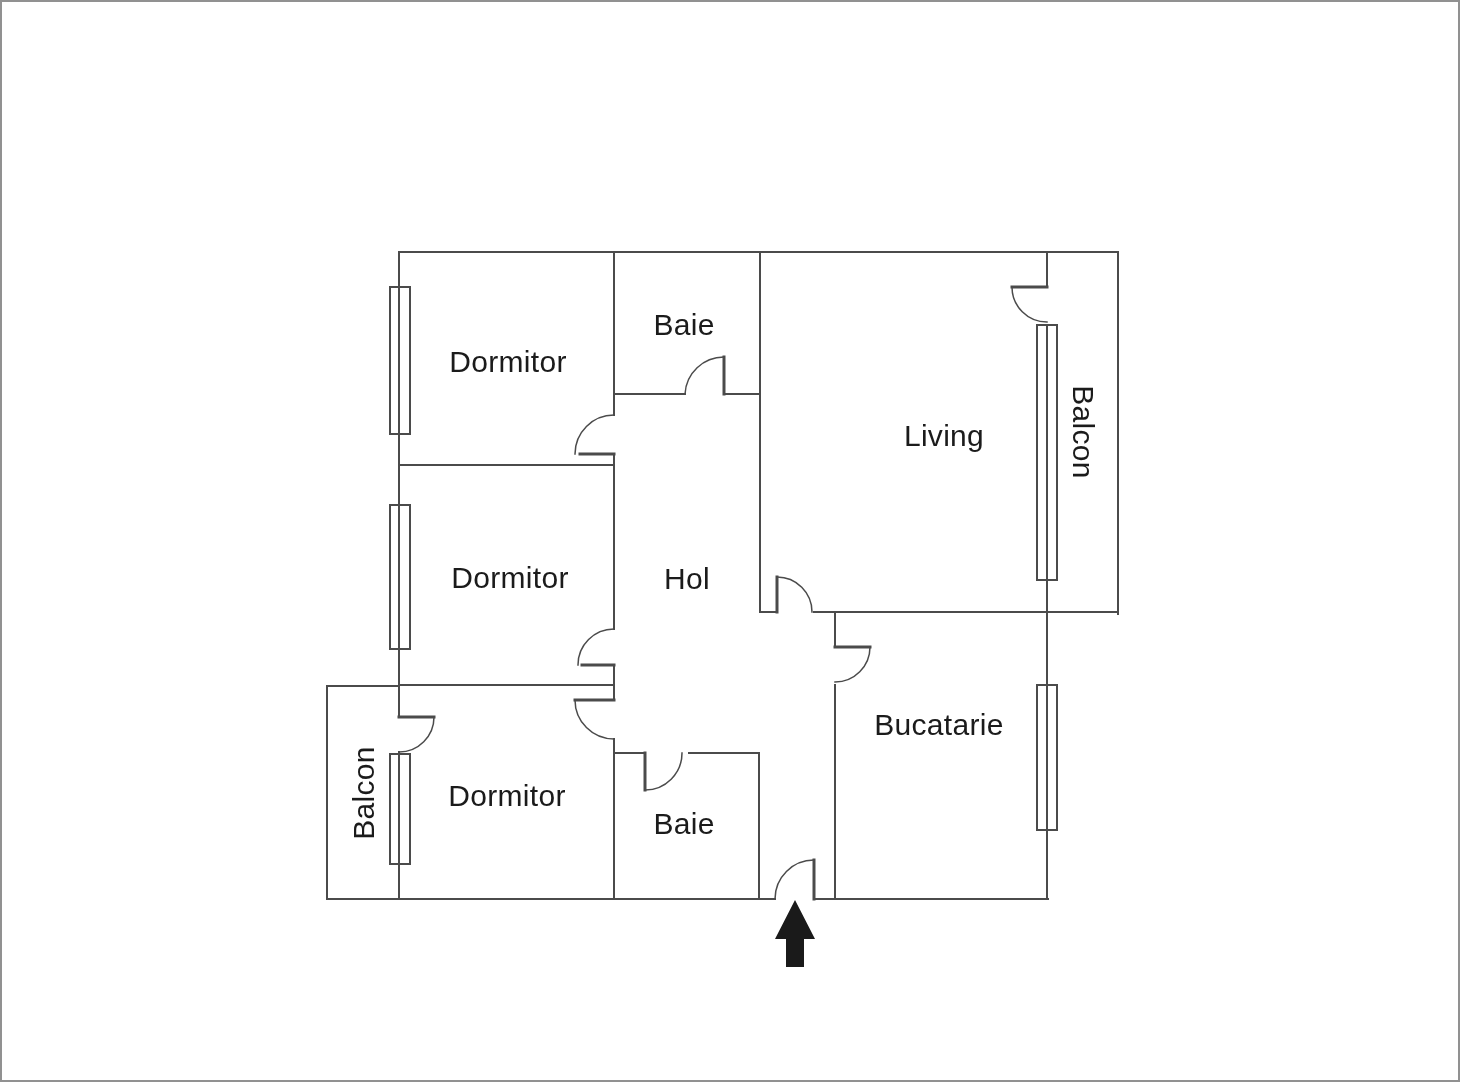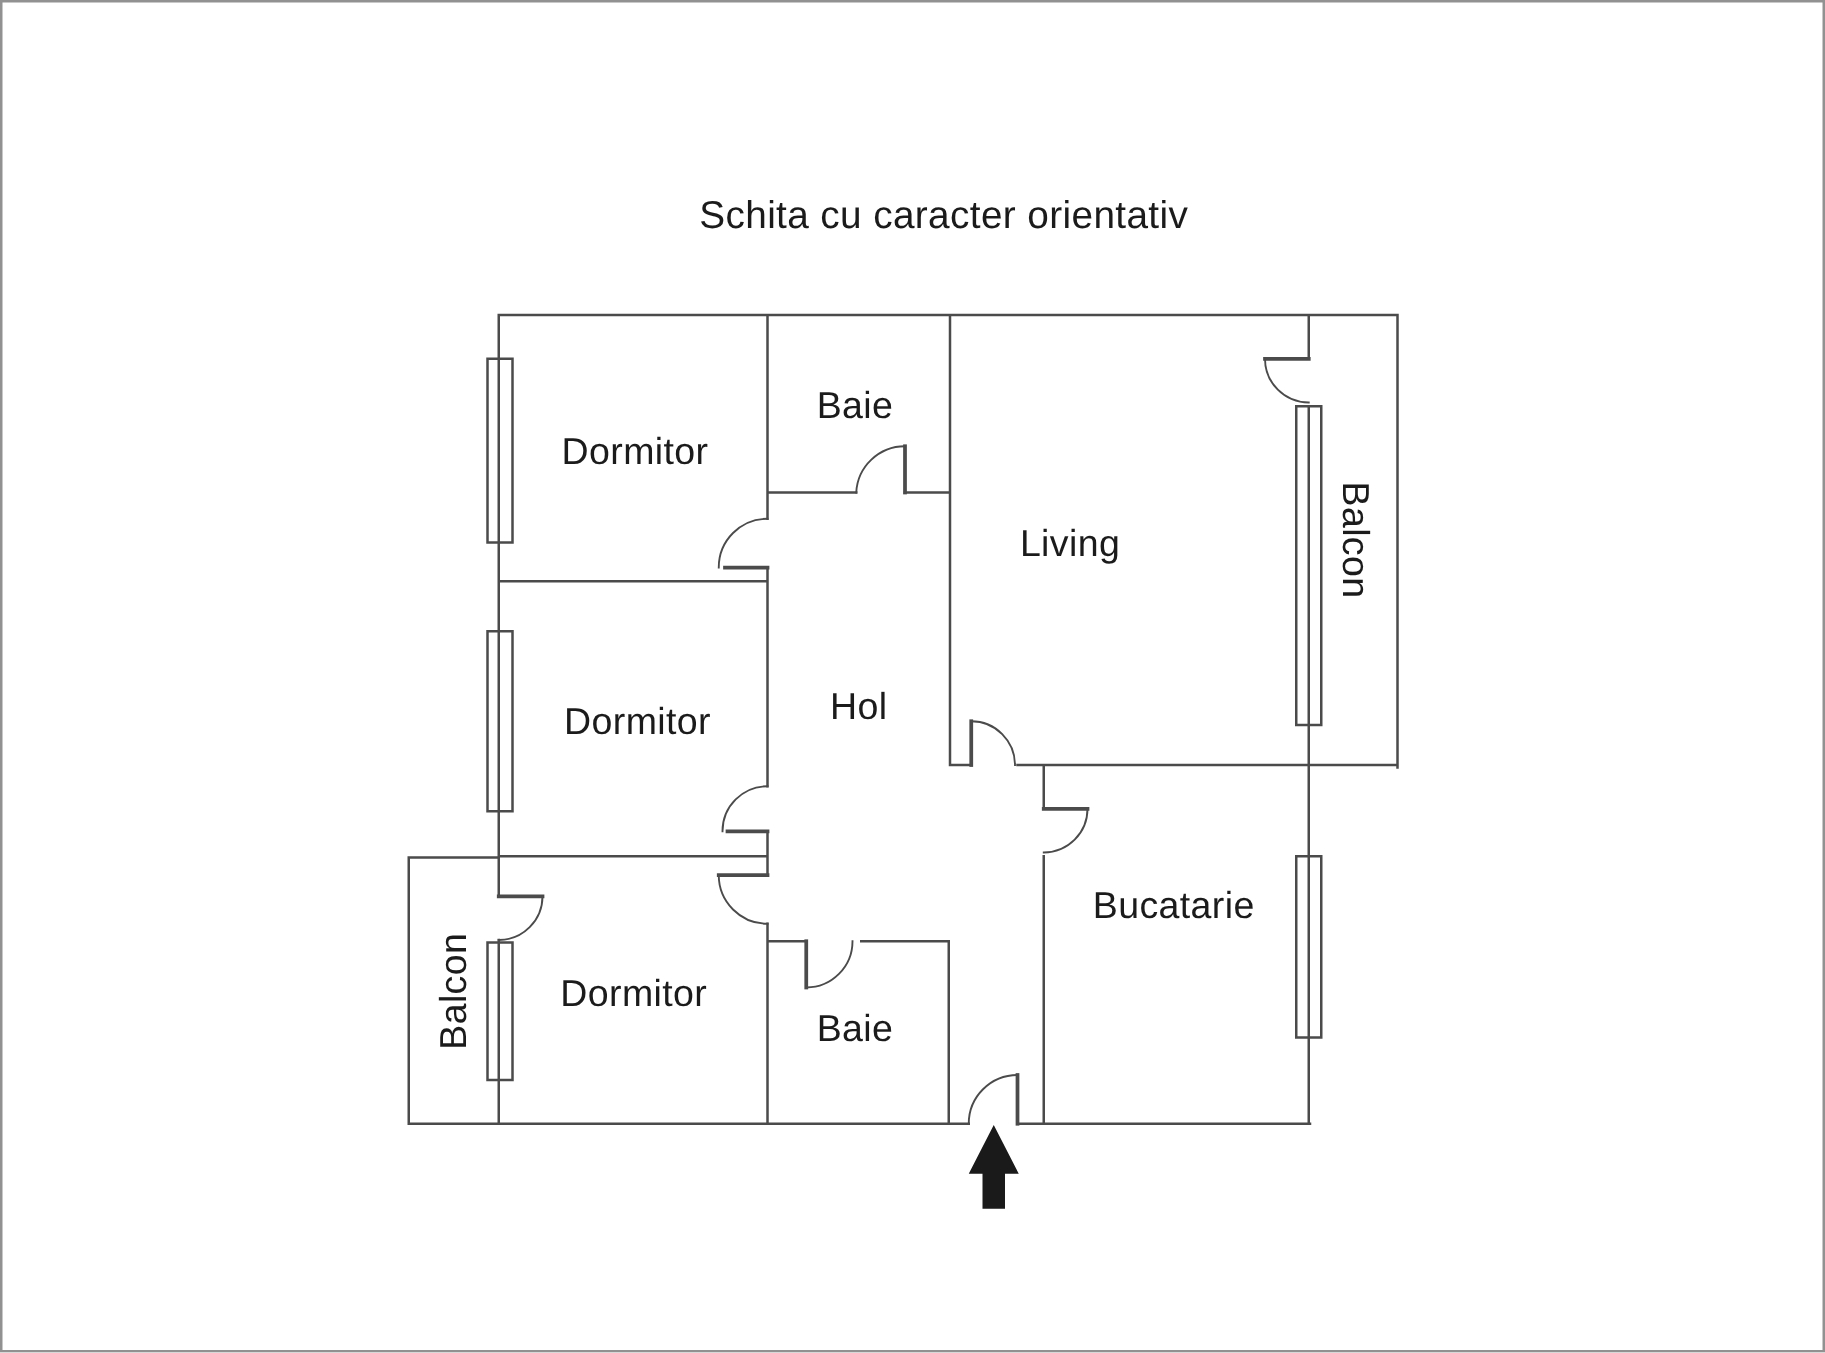--- a/index.html
+++ b/index.html
@@ -26,21 +26,20 @@
     white-space:nowrap;letter-spacing:.3px;
   }
   .label.rot-cw{transform:translate(-50%,-50%) rotate(90deg);}
   .label.rot-ccw{transform:translate(-50%,-50%) rotate(-90deg);}
 </style>
 </head>
 <body>
 
 <div class="stage">
 
-  <div class="title">Schita cu caracter orientativ</div>
 
   <svg class="plan" width="1460" height="1082" viewBox="0 0 1460 1082" fill="none" stroke="currentColor" stroke-width="2" stroke-linecap="square">
 
     <g>
       <path d="
         M397,250 H1116
         M325,684 H397
         M612,392 H683 M722,392 H758
         M397,463 H612
         M758,610 H775 M812,610 H1116
@@ -91,21 +90,21 @@
       <path d="M1010,285 A35,35 0 0 0 1045,320"></path>
       <path d="M868,645 A35,35 0 0 1 833,680"></path>
       <path d="M812,858 A39,39 0 0 0 773,897"></path>
     </g>
 
     <polygon fill="var(--arrow,#1a1a1a)" stroke="none" points="793,898 813,937 802,937 802,965 784,965 784,937 773,937"></polygon>
   </svg>
 
   <div class="label" style="left:506px;top:360px">Dormitor</div>
   <div class="label" style="left:682px;top:323px">Baie</div>
-  <div class="label" style="left:854px;top:434px">Living</div>
+  <div class="label" style="left:942px;top:434px">Living</div>
   <div class="label rot-cw" style="left:1081px;top:430px">Balcon</div>
   <div class="label" style="left:508px;top:576px">Dormitor</div>
-  <div class="label" style="left:685px;top:564px">Hol</div>
+  <div class="label" style="left:685px;top:577px">Hol</div>
   <div class="label rot-ccw" style="left:362px;top:791px">Balcon</div>
   <div class="label" style="left:505px;top:794px">Dormitor</div>
   <div class="label" style="left:682px;top:822px">Baie</div>
   <div class="label" style="left:937px;top:723px">Bucatarie</div>
 </div>
 
 </body></html>

